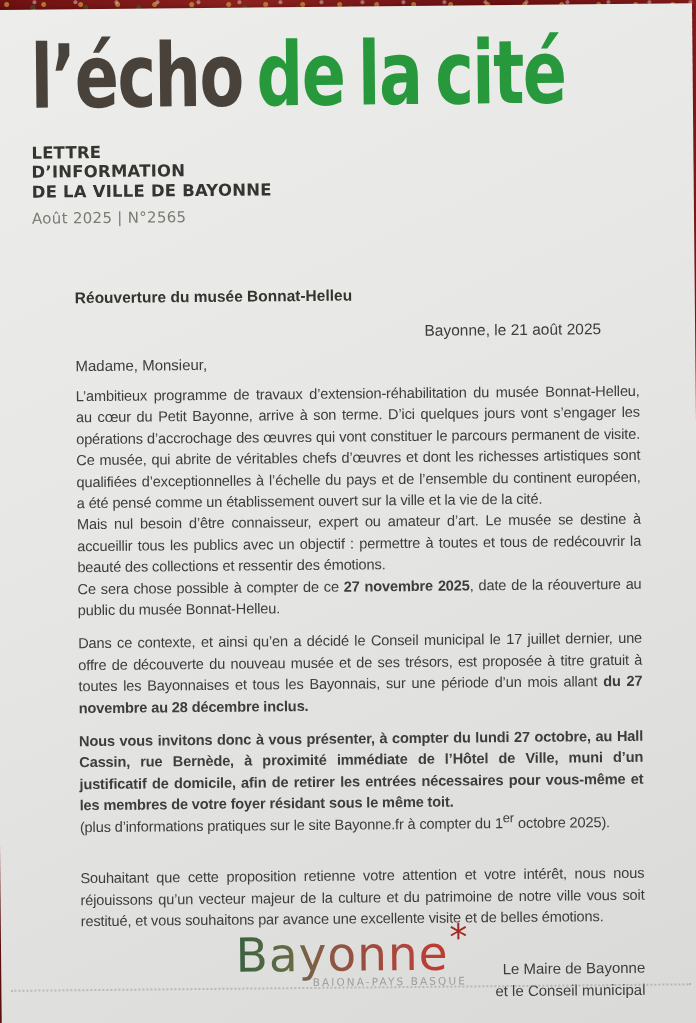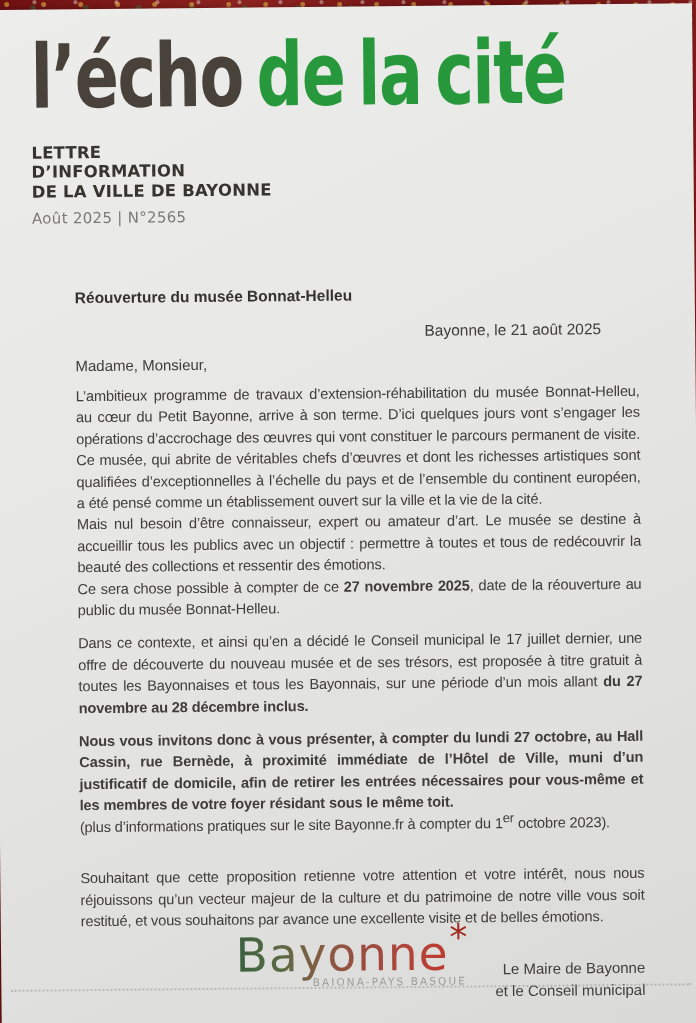--- a/index.html
+++ b/index.html
@@ -106,21 +106,21 @@
   <div class="letter">
     <div class="subject">Réouverture du musée Bonnat-Helleu</div>
     <div class="dateline">Bayonne, le 21 août 2025</div>
     <div class="salutation">Madame, Monsieur,</div>
     <div>
         <p class="para gap-small"><span>L’ambitieux programme de travaux d’extension-réhabilitation du musée Bonnat-Helleu, au cœur du Petit Bayonne, arrive à son terme. D’ici quelques jours vont s’engager les opérations d’accrochage des œuvres qui vont constituer le parcours permanent de visite. Ce musée, qui abrite de véritables chefs d’œuvres et dont les richesses artistiques sont qualifiées d’exceptionnelles à l’échelle du pays et de l’ensemble du continent européen, a été pensé comme un établissement ouvert sur la ville et la vie de la cité.</span></p>
         <p class="para gap-none"><span>Mais nul besoin d’être connaisseur, expert ou amateur d’art. Le musée se destine à accueillir tous les publics avec un objectif : permettre à toutes et tous de redécouvrir la beauté des collections et ressentir des émotions.</span></p>
         <p class="para gap-none"><span>Ce sera chose possible à compter de ce </span><span class="b">27 novembre 2025</span><span>, date de la réouverture au public du musée Bonnat-Helleu.</span></p>
         <p class="para gap-small"><span>Dans ce contexte, et ainsi qu’en a décidé le Conseil municipal le 17 juillet dernier, une offre de découverte du nouveau musée et de ses trésors, est proposée à titre gratuit à toutes les Bayonnaises et tous les Bayonnais, sur une période d’un mois allant </span><span class="b">du 27 novembre au 28 décembre inclus.</span></p>
         <p class="para gap-small"><span class="b">Nous vous invitons donc à vous présenter, à compter du lundi 27 octobre, au Hall Cassin, rue Bernède, à proximité immédiate de l’Hôtel de Ville, muni d’un justificatif de domicile, afin de retirer les entrées nécessaires pour vous-même et les membres de votre foyer résidant sous le même toit.</span></p>
-        <p class="para gap-none"><span>(plus d’informations pratiques sur le site Bayonne.fr à compter du 1</span><sup>er</sup><span> octobre 2023).</span></p>
+        <p class="para gap-none"><span>(plus d’informations pratiques sur le site Bayonne.fr à compter du 1</span><sup>er</sup><span> octobre 2025).</span></p>
         <p class="para gap-large"><span>Souhaitant que cette proposition retienne votre attention et votre intérêt, nous nous réjouissons qu’un vecteur majeur de la culture et du patrimoine de notre ville vous soit restitué, et vous souhaitons par avance une excellente visite et de belles émotions.</span></p>
       </div>
     <div class="signature">
         <span class="line">Le Maire de Bayonne</span>
         <span class="line">et le Conseil municipal</span>
       </div>
   </div>
 
   <div class="footer">
     <div class="dotline"></div>

